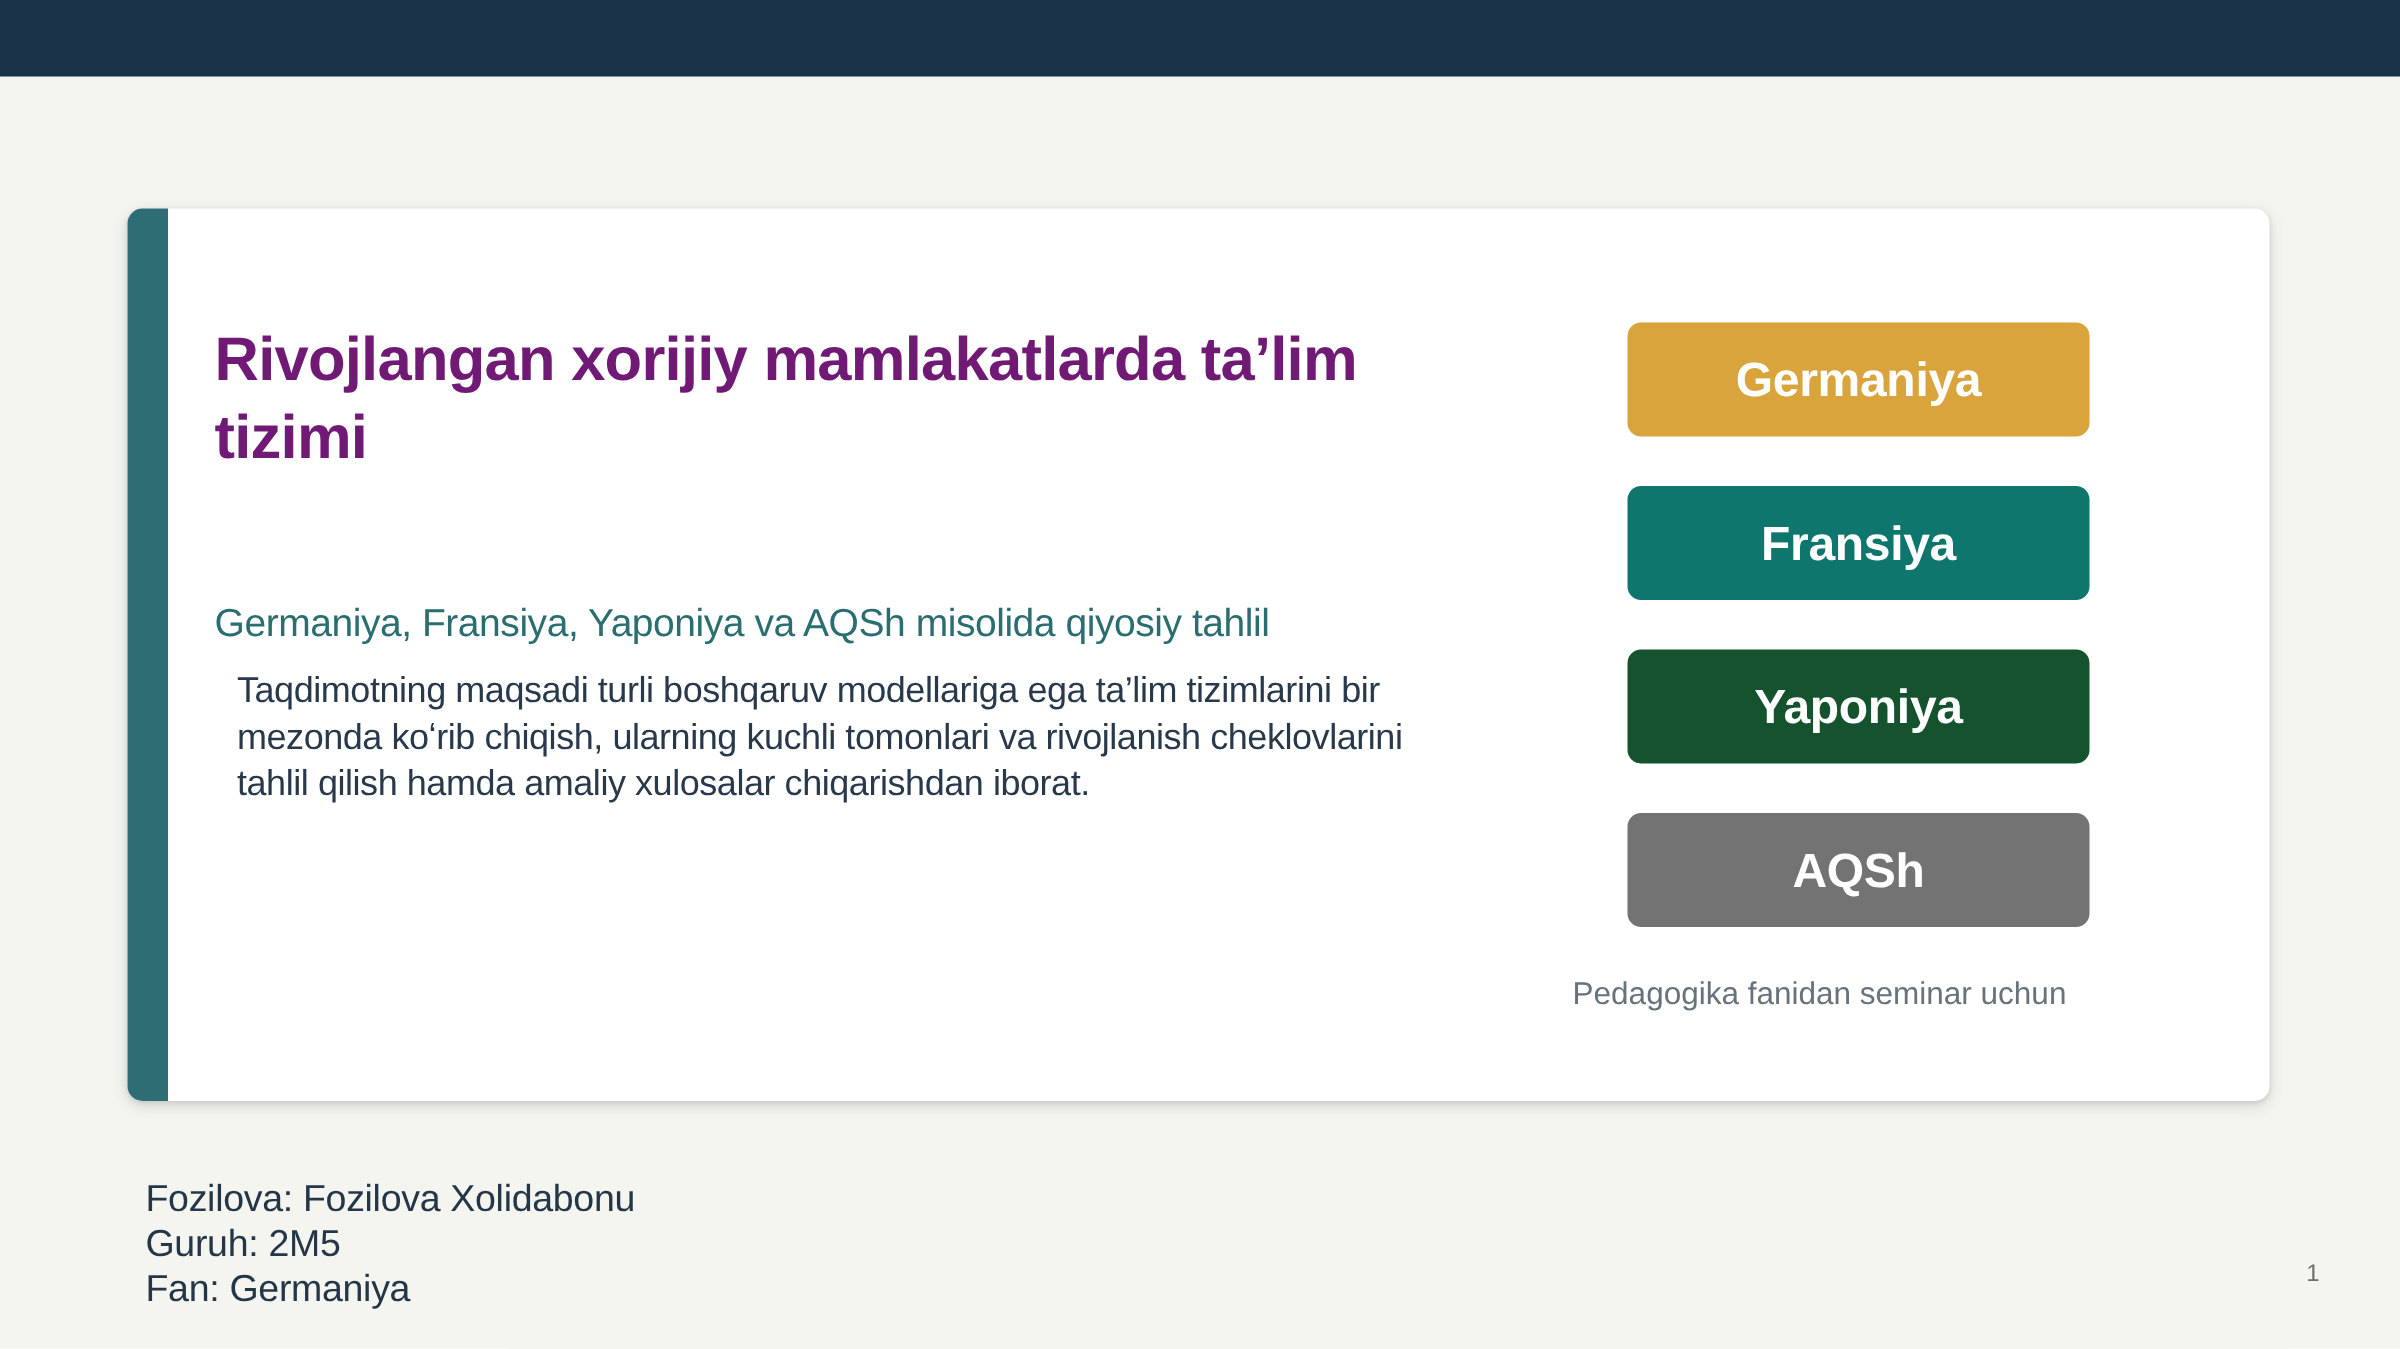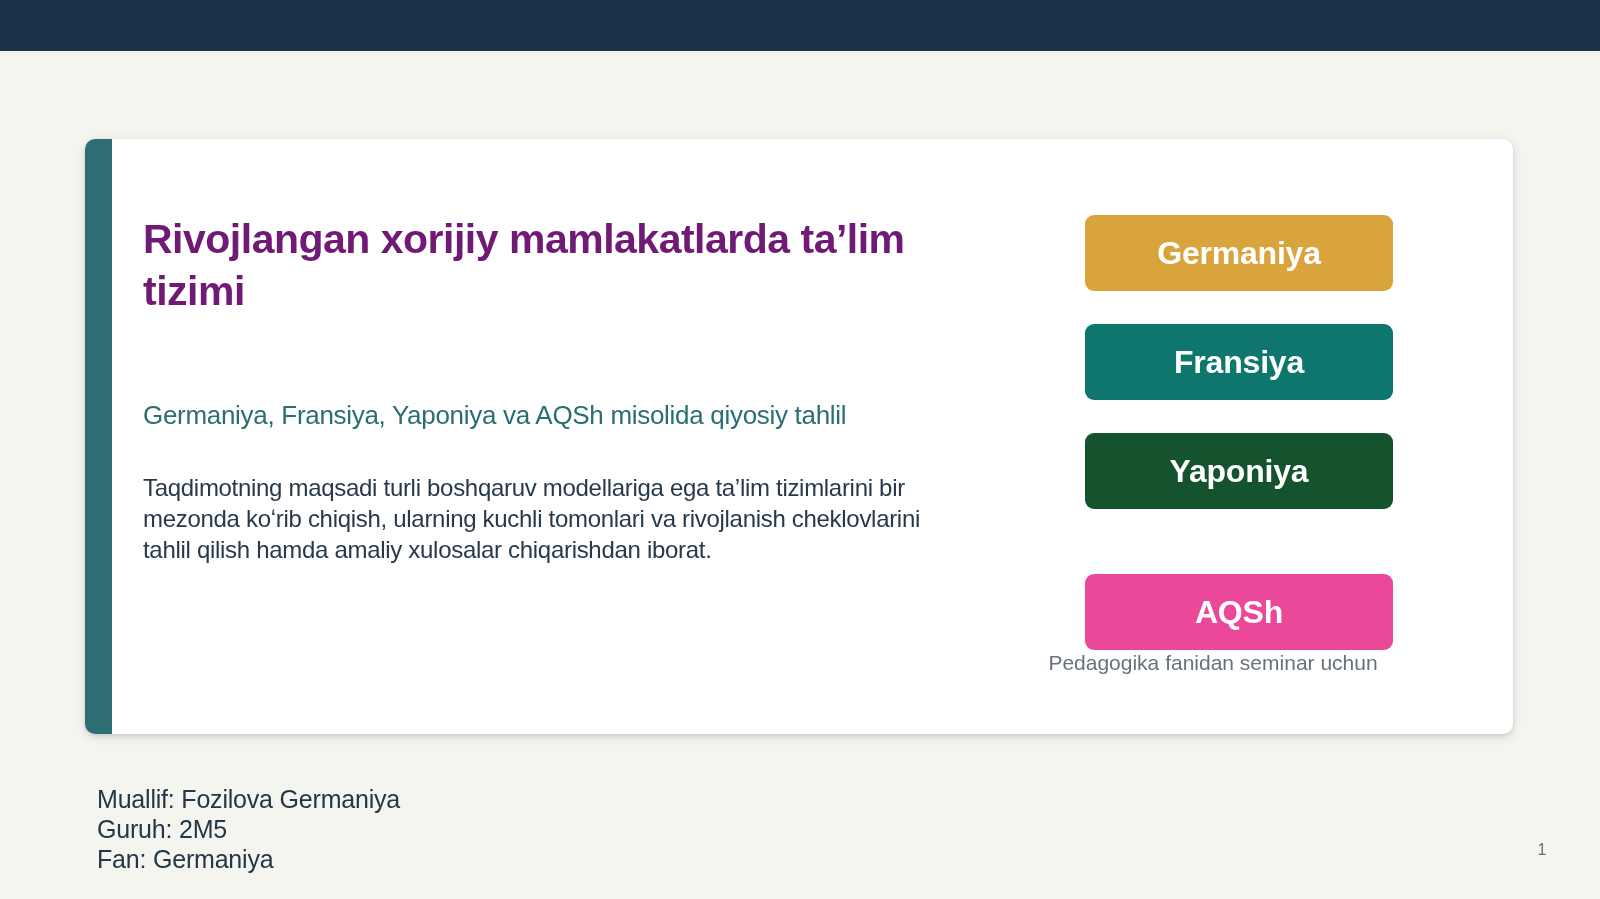--- a/index.html
+++ b/index.html
@@ -51,27 +51,26 @@
     left: 58px; top: 223px;
     max-width: 820px;
     font-size: 26px;
     letter-spacing: -0.3px;
     color: #2A6E72;
     margin-top: 38px;
   }
 
   .slide-body {
     position: absolute;
-    left: 58px; top: 306px;
+    left: 73px; top: 306px;
     width: 800px;
     font-size: 24px;
     line-height: 31px;
     letter-spacing: -0.3px;
     color: #27394B;
-    margin-top: 27px;
   }
 
   .country-buttons {
     position: absolute;
     left: 1000px; top: 76px;
     width: 308px;
     display: flex;
     flex-direction: column;
     gap: 33px;
   }
@@ -129,25 +128,25 @@
   <h1 class="slide-title">Rivojlangan xorijiy mamlakatlarda ta’lim tizimi</h1>
 
   <div class="slide-subtitle">Germaniya, Fransiya, Yaponiya va AQSh misolida qiyosiy tahlil</div>
 
   <p class="slide-body">Taqdimotning maqsadi turli boshqaruv modellariga ega ta’lim tizimlarini bir mezonda koʻrib chiqish, ularning kuchli tomonlari va rivojlanish cheklovlarini tahlil qilish hamda amaliy xulosalar chiqarishdan iborat.</p>
 
   <div class="country-buttons">
     <button class="country-btn" style="background-color: rgb(217, 164, 60);">Germaniya</button>
     <button class="country-btn" style="background-color: #0f766e;">Fransiya</button>
     <button class="country-btn" style="background-color: #14532d;">Yaponiya</button>
-    <button class="country-btn" style="background-color: #ec4899; margin-top: 32px;">AQSh</button>
+    <button class="country-btn" style="background-color: #737373;">AQSh</button>
   </div>
 
   <div class="card-caption">Pedagogika fanidan seminar uchun</div>
 </div>
 
 <div class="author-block">
-  <div>Muallif: Fozilova Germaniya</div>
+  <div>Fozilova: Fozilova Xolidabonu</div>
   <div>Guruh: 2M5</div>
   <div>Fan: Germaniya</div>
 </div>
 
 <div class="page-number">1</div>
 
 </body></html>

